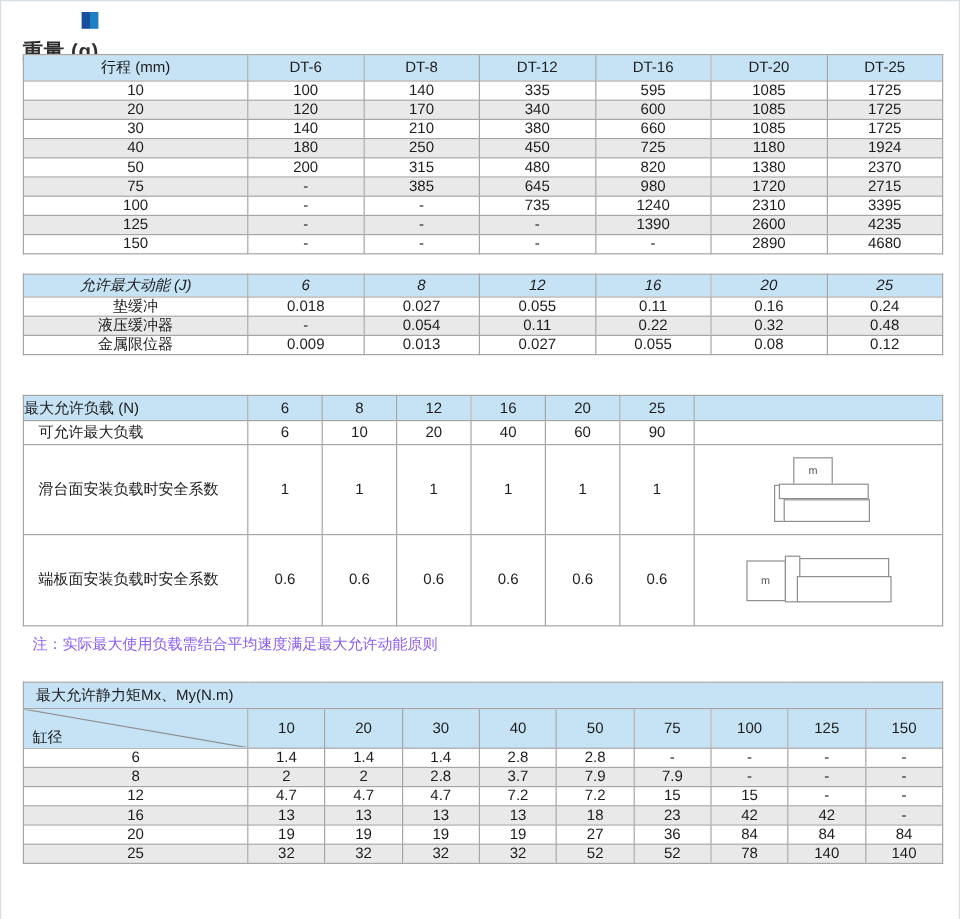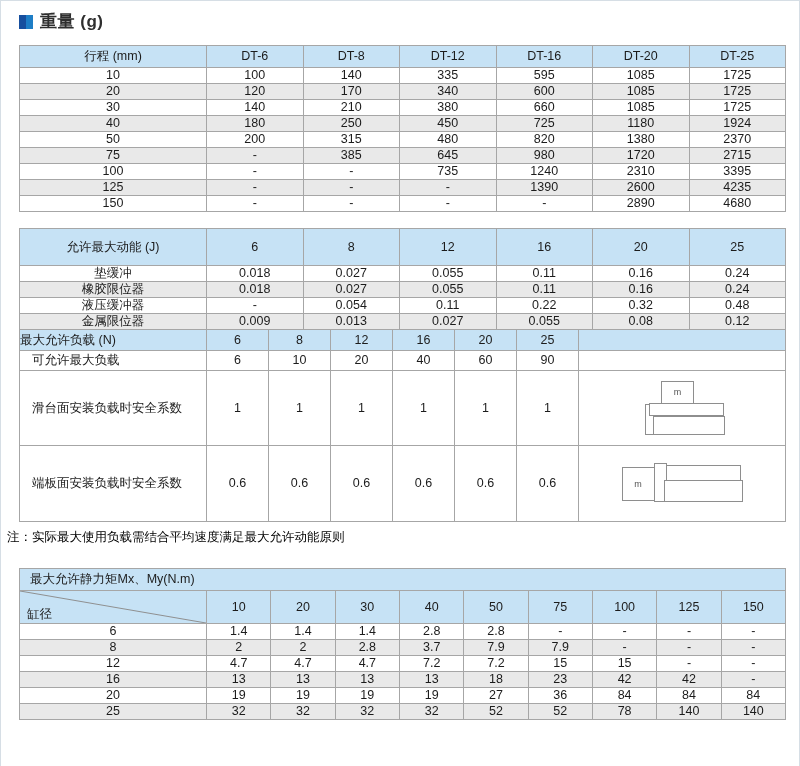--- a/index.html
+++ b/index.html
@@ -6,39 +6,39 @@
   body {
     font-family: "Liberation Sans", "DejaVu Sans", sans-serif;
     background:#fff; width:800px; height:766px; position:relative;
   }
   .page {
     position:absolute; inset:0;
     border-top:1px solid #d6dee5; border-left:1px solid #d6dee5; border-right:1px solid #d6dee5;
     background:#fff;
   }
   .section-title {
-    position:absolute; left:18px; top:9px; display:flex; align-items:center; gap:7px;
+    position:absolute; left:18px; top:9px; display:flex; align-items:flex-end; gap:7px;flex-direction:column;
   }
   .title-square {
     width:14px; height:14px;
     background:linear-gradient(90deg, var(--accent-dark) 0 50%, var(--accent-light) 50% 100%);
   }
   .section-title h1 { font-size:17px; font-weight:bold; color:#2e2e2e; letter-spacing:0.5px; }
 
   table { border-collapse:collapse; table-layout:fixed; width:767px; position:absolute; left:18px; background:#fff; }
   th, td {
     border:1px solid #a6a6a6; font-size:12.5px; color:#1c1c1c; text-align:center;
     padding:0 2px; line-height:1.15; font-weight:normal; overflow:hidden; white-space:nowrap;
   }
   thead th { background:var(--header-blue); height:22px; }
   tbody td { height:16px; }
 
   #weight-table { top:44px; }
   #energy-table { top:227px; }
-  #energy-table thead th { height:37px; }
+  #energy-table thead th { height:19px;font-style:italic; }
   #weight-table tbody tr:nth-child(even) td,
   #energy-table tbody tr:nth-child(even) td,
   #moment-table tbody tr:nth-child(even) td { background:#e9e9e9; }
 
   #load-table { top:328px; }
   #load-table thead th { height:21px; text-align:center; }
   #load-table thead th:first-child { text-align:left; padding-left:0; }
   #load-table td.label-cell { text-align:left; padding-left:12px; }
   #load-table tr.slim td { height:20px; }
   #load-table tr.big1 td { height:75px; }
@@ -51,21 +51,21 @@
   .diag-top .vpl  { left:8px;  top:23px; width:11px; height:31px; }
   .diag-top .tpl  { left:12px; top:22px; width:75px; height:13px; }
   .diag-top .bdy  { left:16px; top:35px; width:72px; height:19px; }
   .diag-end { width:121px; height:41px; }
   .diag-end .dm   { left:0;    top:4px;  width:33px; height:34px; display:flex; align-items:center; justify-content:center; }
   .diag-end .vpl  { left:32px; top:0;    width:13px; height:39px; }
   .diag-end .tpl  { left:44px; top:2px;  width:75px; height:16px; }
   .diag-end .bdy  { left:42px; top:17px; width:79px; height:22px; }
   .diag .dm span { font-size:9px; color:#555; line-height:1; }
 
-  .note { position:absolute; left:6px; font-size:12.5px; color:#000000; }
+  .note { position:absolute; left:26px; font-size:12.5px; color:#8b5cf6; }
   #note-1 { top:528px; }
   #note-2 { top:738px; }
 
   #moment-table { top:567px; }
   #moment-table .title-row th {
     background:var(--header-blue); text-align:left; padding-left:10px; height:22px; font-weight:normal;margin-left:23px;
   }
   #moment-table .head-row th { height:33px; }
   .diag-cell { position:relative; padding:0; }
   .diag-cell svg { position:absolute; left:0; top:0; width:100%; height:100%; }
@@ -205,29 +205,20 @@
           <th>8</th>
           <th>12</th>
           <th>16</th>
           <th>20</th>
           <th>25</th>
         </tr>
     </thead>
     <tbody>
         <tr>
           <td>垫缓冲</td>
-          <td>0.018</td>
-          <td>0.027</td>
-          <td>0.055</td>
-          <td>0.11</td>
-          <td>0.16</td>
-          <td>0.24</td>
-        </tr>
-        <tr>
-          <td>橡胶限位器</td>
           <td>0.018</td>
           <td>0.027</td>
           <td>0.055</td>
           <td>0.11</td>
           <td>0.16</td>
           <td>0.24</td>
         </tr>
         <tr>
           <td>液压缓冲器</td>
           <td>-</td>

